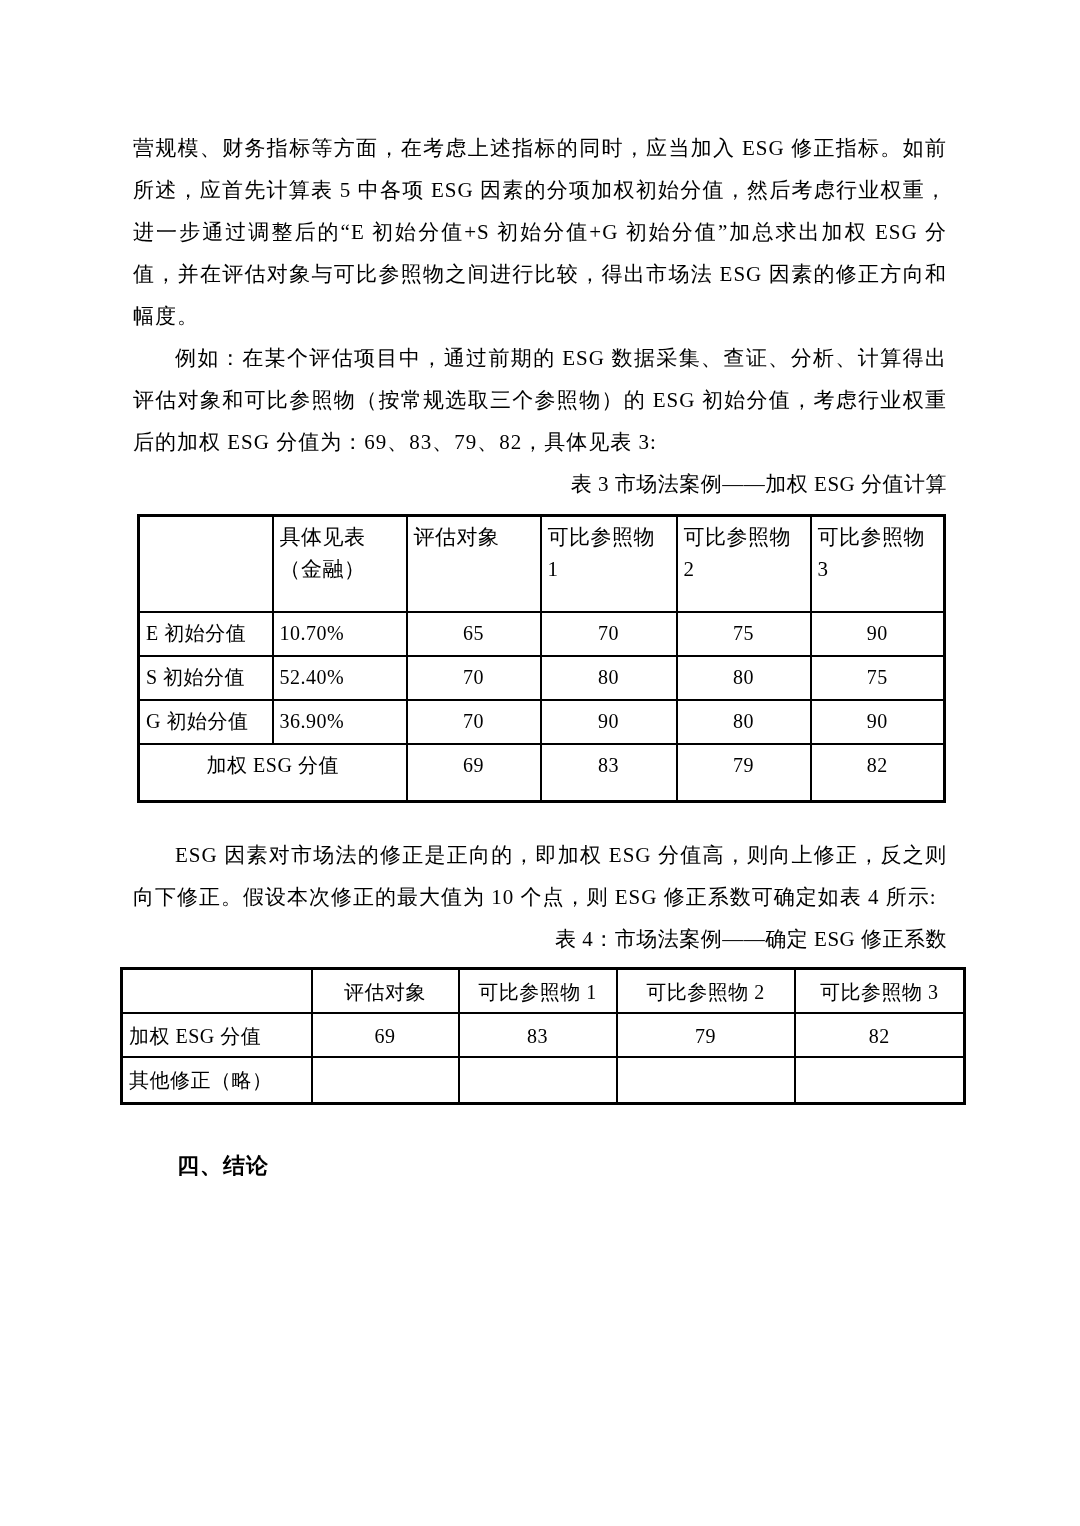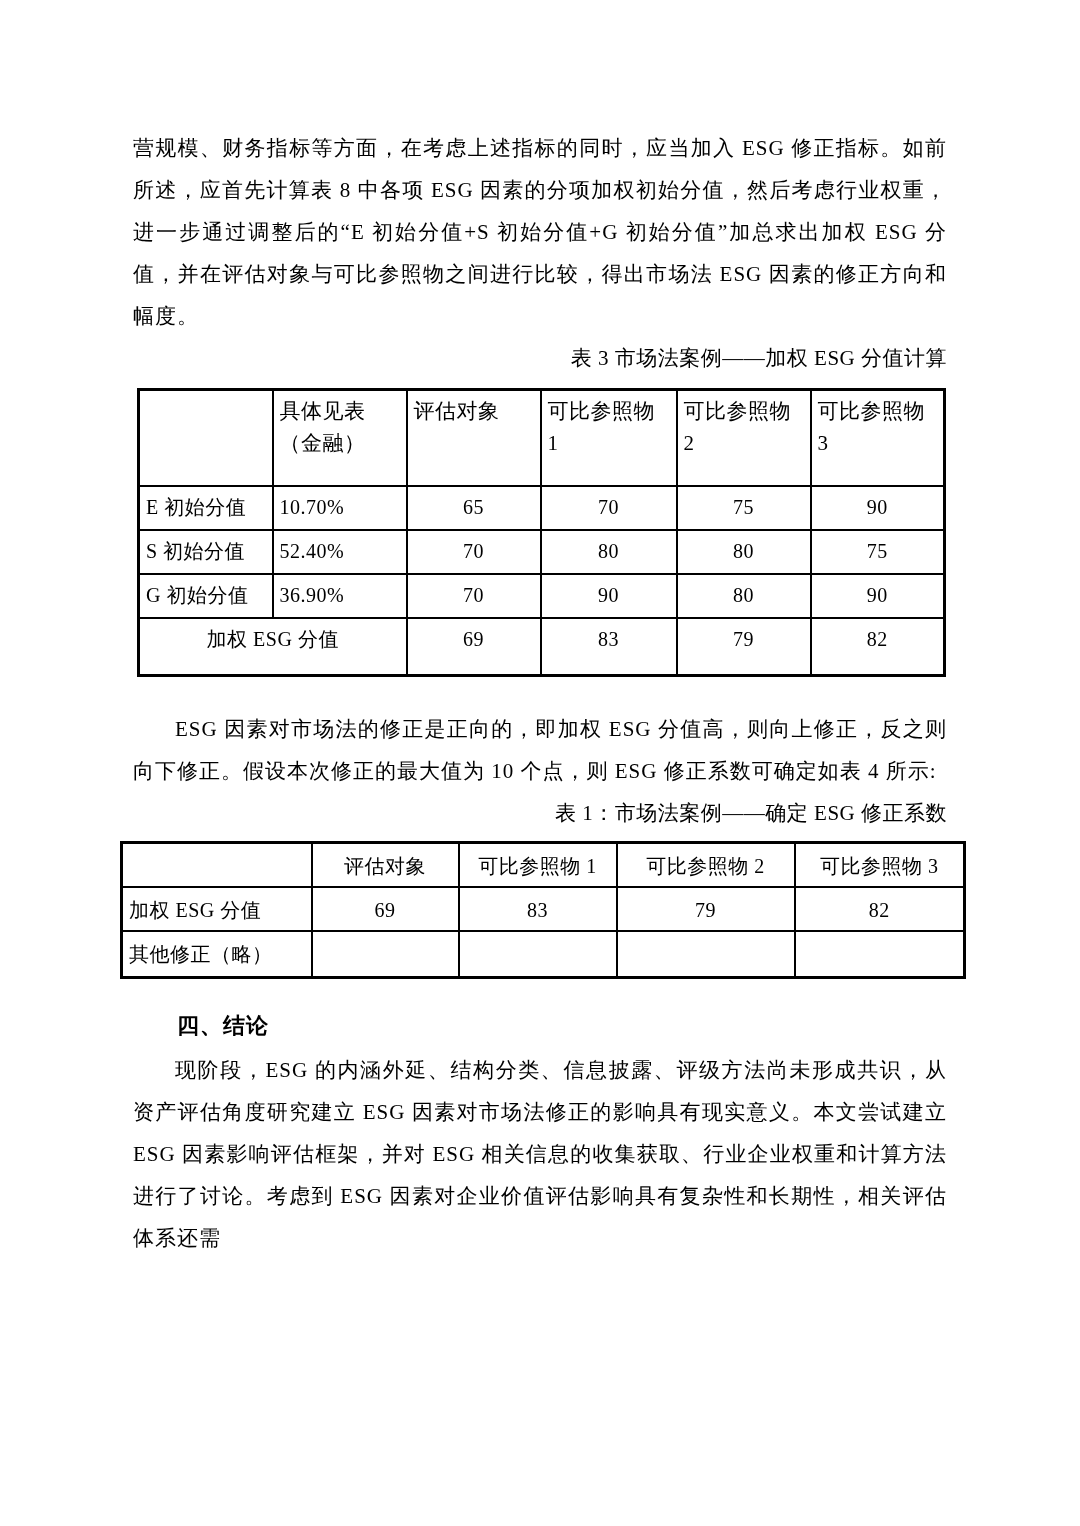--- a/index.html
+++ b/index.html
@@ -68,32 +68,32 @@
   .t4 tr.head td.blank { text-align: left; }
   .num { text-align: center; }
   .lbl { text-align: left; }
   .total-lbl { text-align: center; }
   .heading {
     font-size: 22px;
     font-weight: bold;
     line-height: 42px;
     letter-spacing: 1px;
     text-indent: 2em;
-    margin-top: 28px;
-    font-family: Liberation Mono, monospace;
+    margin-top: 40px;
   }
 </style>
 </head>
 <body>
 
 <div class="page">
   <div class="content">
 
-    <p class="para cont">营规模、财务指标等方面，在考虑上述指标的同时，应当加入 ESG 修正指标。如前所述，应首先计算表 8 中各项 ESG 因素的分项加权初始分值，然后考虑行业权重，进一步通过调整后的“E 初始分值+S 初始分值+G 初始分值”加总求出加权 ESG 分值，并在评估对象与可比参照物之间进行比较，得出市场法 ESG 因素的修正方向和幅度。</p>
+    <p class="para cont">营规模、财务指标等方面，在考虑上述指标的同时，应当加入 ESG 修正指标。如前所述，应首先计算表 5 中各项 ESG 因素的分项加权初始分值，然后考虑行业权重，进一步通过调整后的“E 初始分值+S 初始分值+G 初始分值”加总求出加权 ESG 分值，并在评估对象与可比参照物之间进行比较，得出市场法 ESG 因素的修正方向和幅度。</p>
 
+    <p class="para">例如：在某个评估项目中，通过前期的 ESG 数据采集、查证、分析、计算得出评估对象和可比参照物（按常规选取三个参照物）的 ESG 初始分值，考虑行业权重后的加权 ESG 分值为：69、83、79、82，具体见表 3:</p>
 
     <div class="tbl-caption cap3">表 3 市场法案例——加权 ESG 分值计算</div>
 
     <table class="t3">
       <colgroup>
         <col class="c0">
           <col class="c1">
           <col class="c2">
           <col class="c3">
           <col class="c4">
@@ -141,21 +141,21 @@
           <td class="num">69</td>
           <td class="num">83</td>
           <td class="num">79</td>
           <td class="num">82</td>
         </tr>
       </tbody>
     </table>
 
     <p class="para p3">ESG 因素对市场法的修正是正向的，即加权 ESG 分值高，则向上修正，反之则向下修正。假设本次修正的最大值为 10 个点，则 ESG 修正系数可确定如表 4 所示:</p>
 
-    <div class="tbl-caption cap4">表 1：市场法案例——确定 ESG 修正系数</div>
+    <div class="tbl-caption cap4">表 4：市场法案例——确定 ESG 修正系数</div>
 
     <table class="t4">
       <colgroup>
         <col class="d0">
           <col class="d1">
           <col class="d2">
           <col class="d3">
           <col class="d4">
       </colgroup>
       <tbody>
@@ -178,16 +178,15 @@
           <td class="num"></td>
           <td class="num"></td>
           <td class="num"></td>
           <td class="num"></td>
         </tr>
       </tbody>
     </table>
 
     <div class="heading">四、结论</div>
 
-    <p class="para">现阶段，ESG 的内涵外延、结构分类、信息披露、评级方法尚未形成共识，从资产评估角度研究建立 ESG 因素对市场法修正的影响具有现实意义。本文尝试建立 ESG 因素影响评估框架，并对 ESG 相关信息的收集获取、行业企业权重和计算方法进行了讨论。考虑到 ESG 因素对企业价值评估影响具有复杂性和长期性，相关评估体系还需</p>
 
   </div>
 </div>
 
 </body></html>

